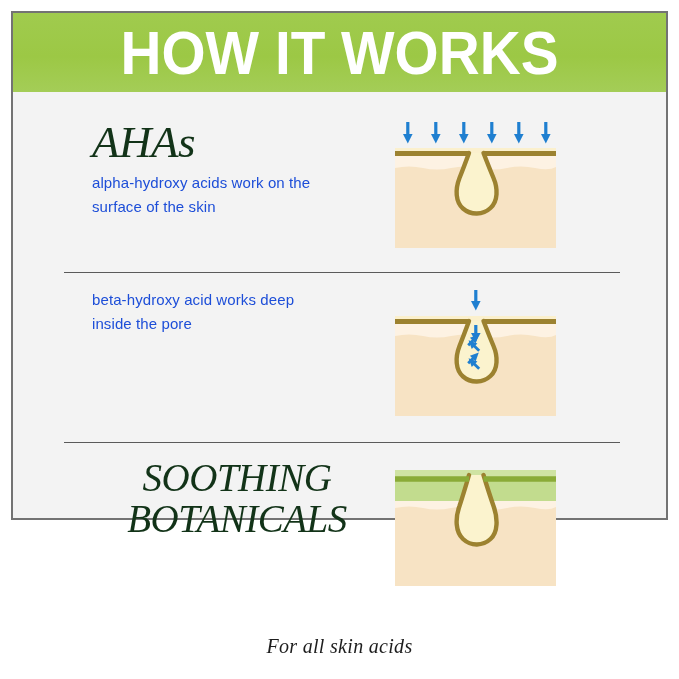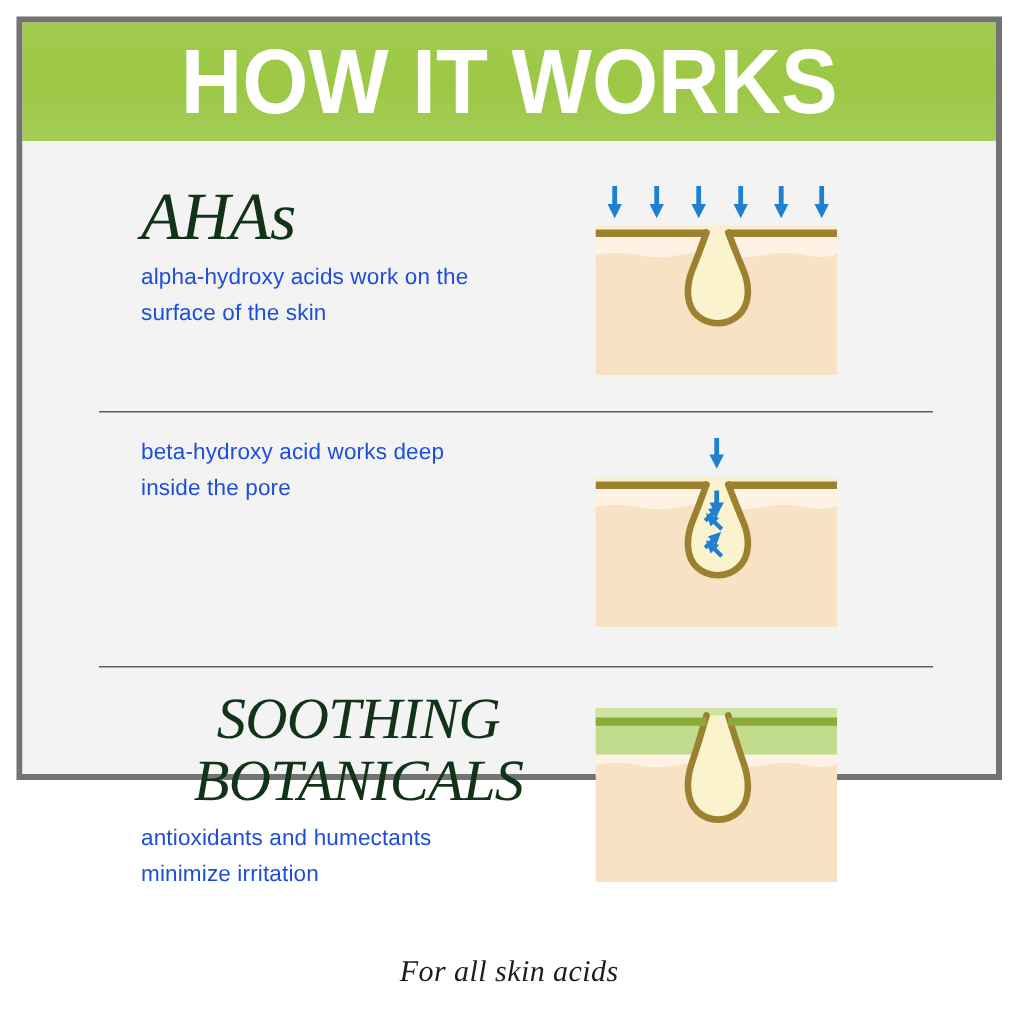--- a/index.html
+++ b/index.html
@@ -23,21 +23,21 @@
   }
 
   
   .card {
     position: absolute;
     left: 11px;
     top: 11px;
     width: 657px;
     height: 509px;
     box-sizing: border-box;
-    border: 4px solid #737373;
+    border: 2px solid #737373;
     background: #f3f3f3;
   }
 
   
   .header-band {
     position: absolute;
     left: 0;
     top: 0;
     width: 100%;
     height: 79px;
@@ -270,22 +270,20 @@
           </svg>
         </div>
       </div>
 
       <div class="divider" id="divider-1"></div>
 
       <div class="section" id="section-2">
         <div class="section-text">
           <div class="heading heading-3">SOOTHING
 BOTANICALS</div>
-          <div class="desc">antioxidants and humectants
-minimize irritation</div>
         </div>
         <div class="illus-holder">
           <svg width="161" height="128" viewBox="0 0 161 128">
 
             <g>
               <rect x="0" y="12" width="161" height="116" fill="#f7e3c4"></rect>
               <rect x="0" y="12" width="161" height="40" fill="#fdf2e3"></rect>
               <path d="M0,50 Q14,47 28,50 T56,50 T84,50 T112,50 T140,50 T161,49 L161,58 L0,58 Z" fill="#f7e3c4"></path>
             </g>
 

